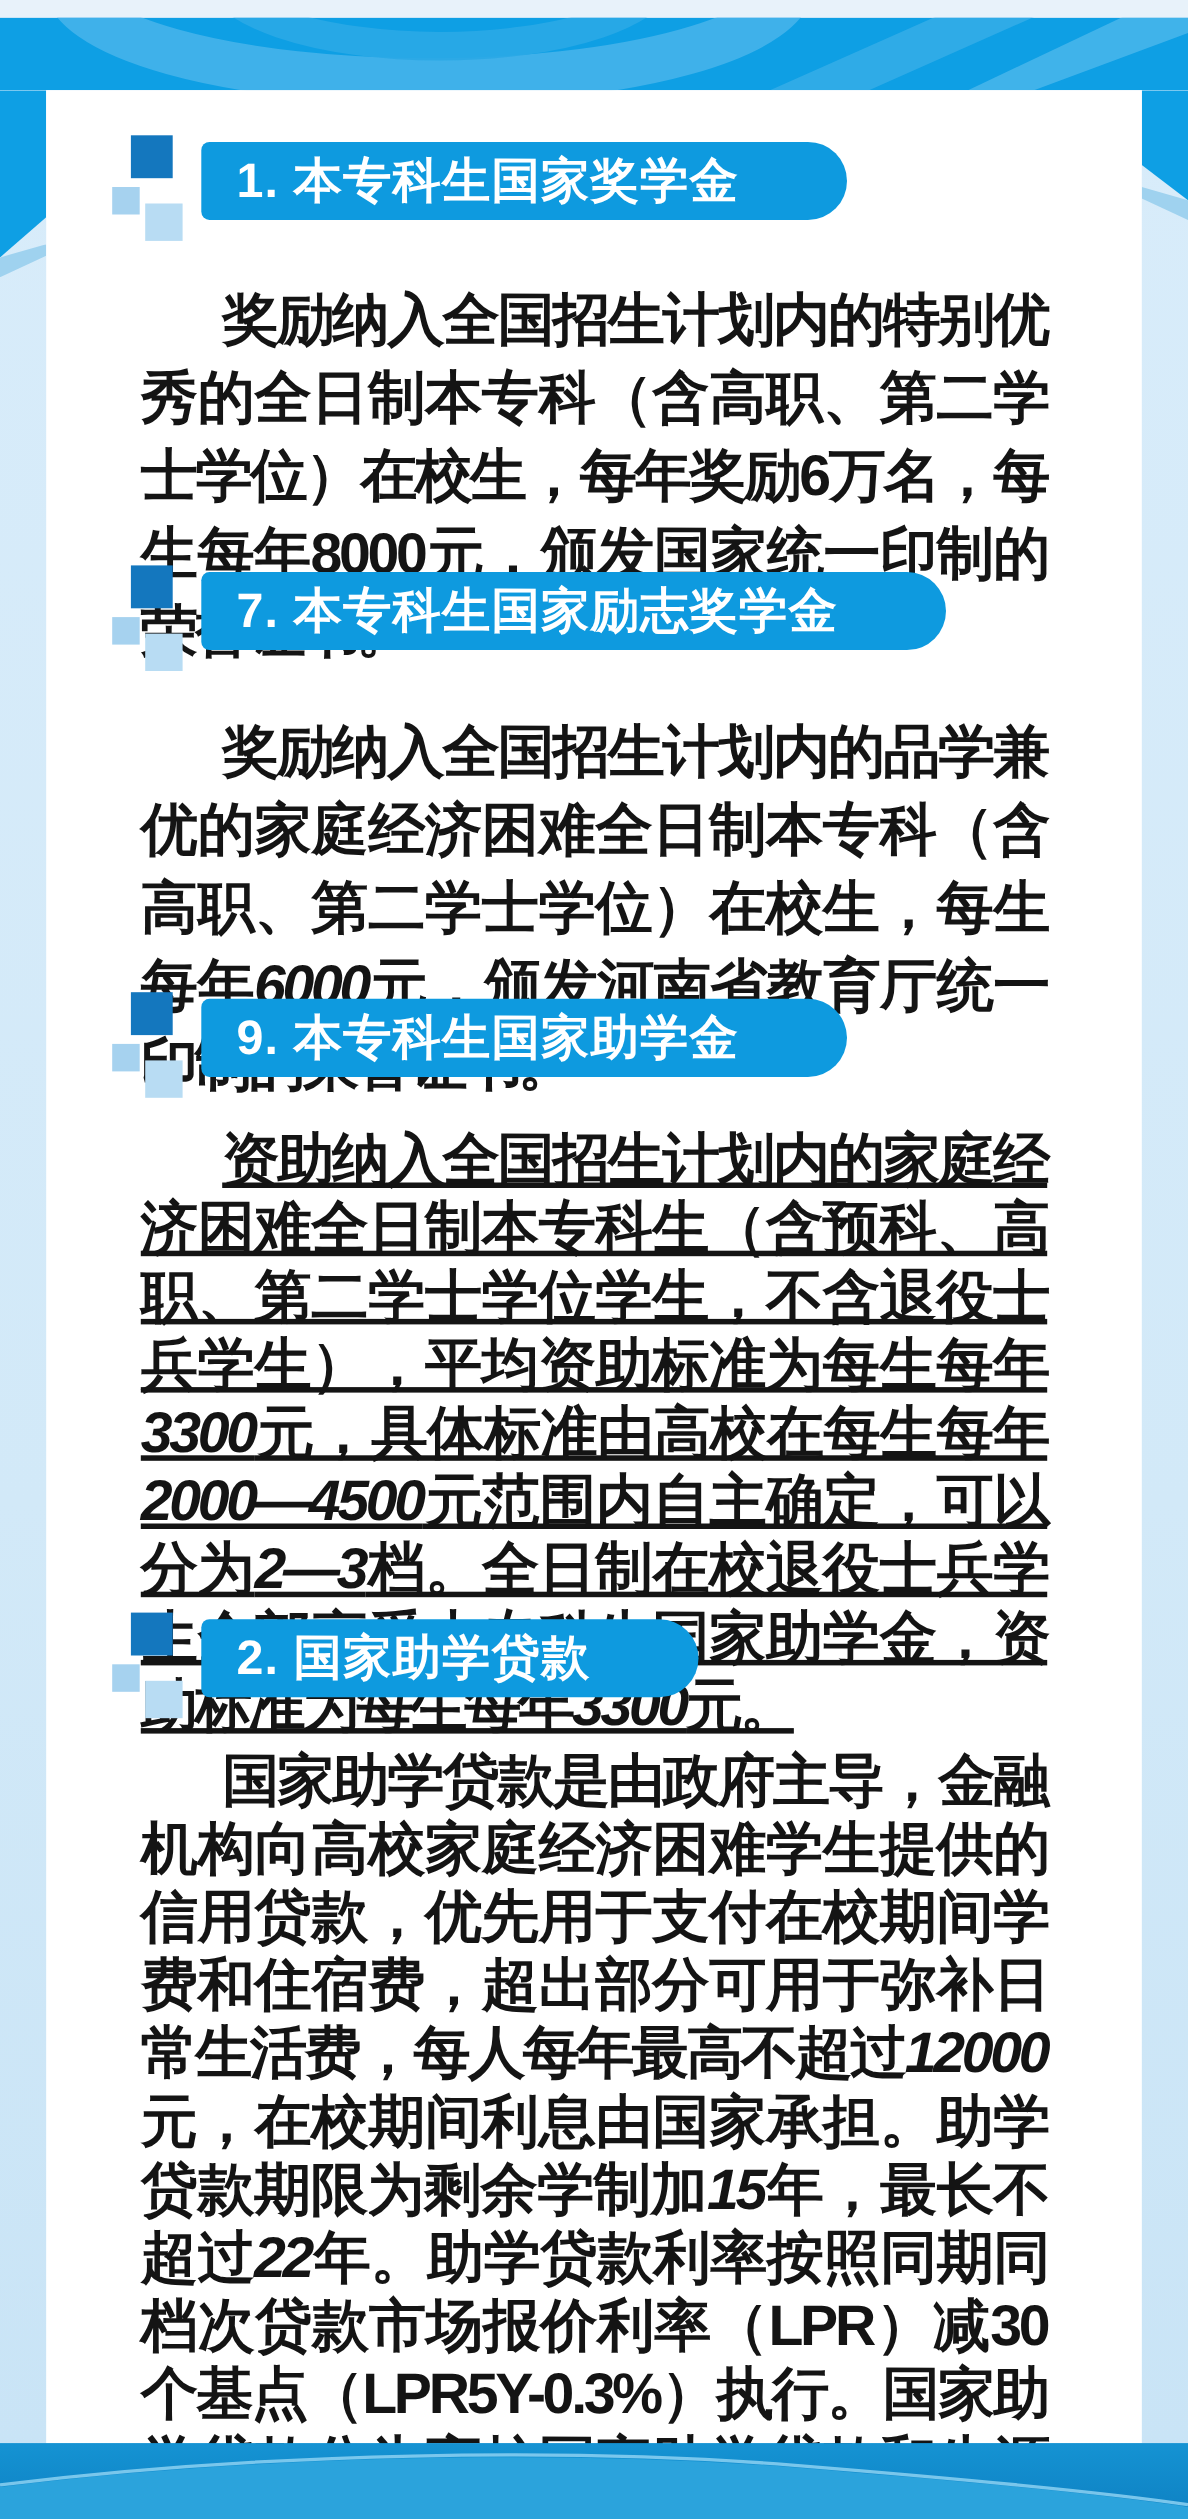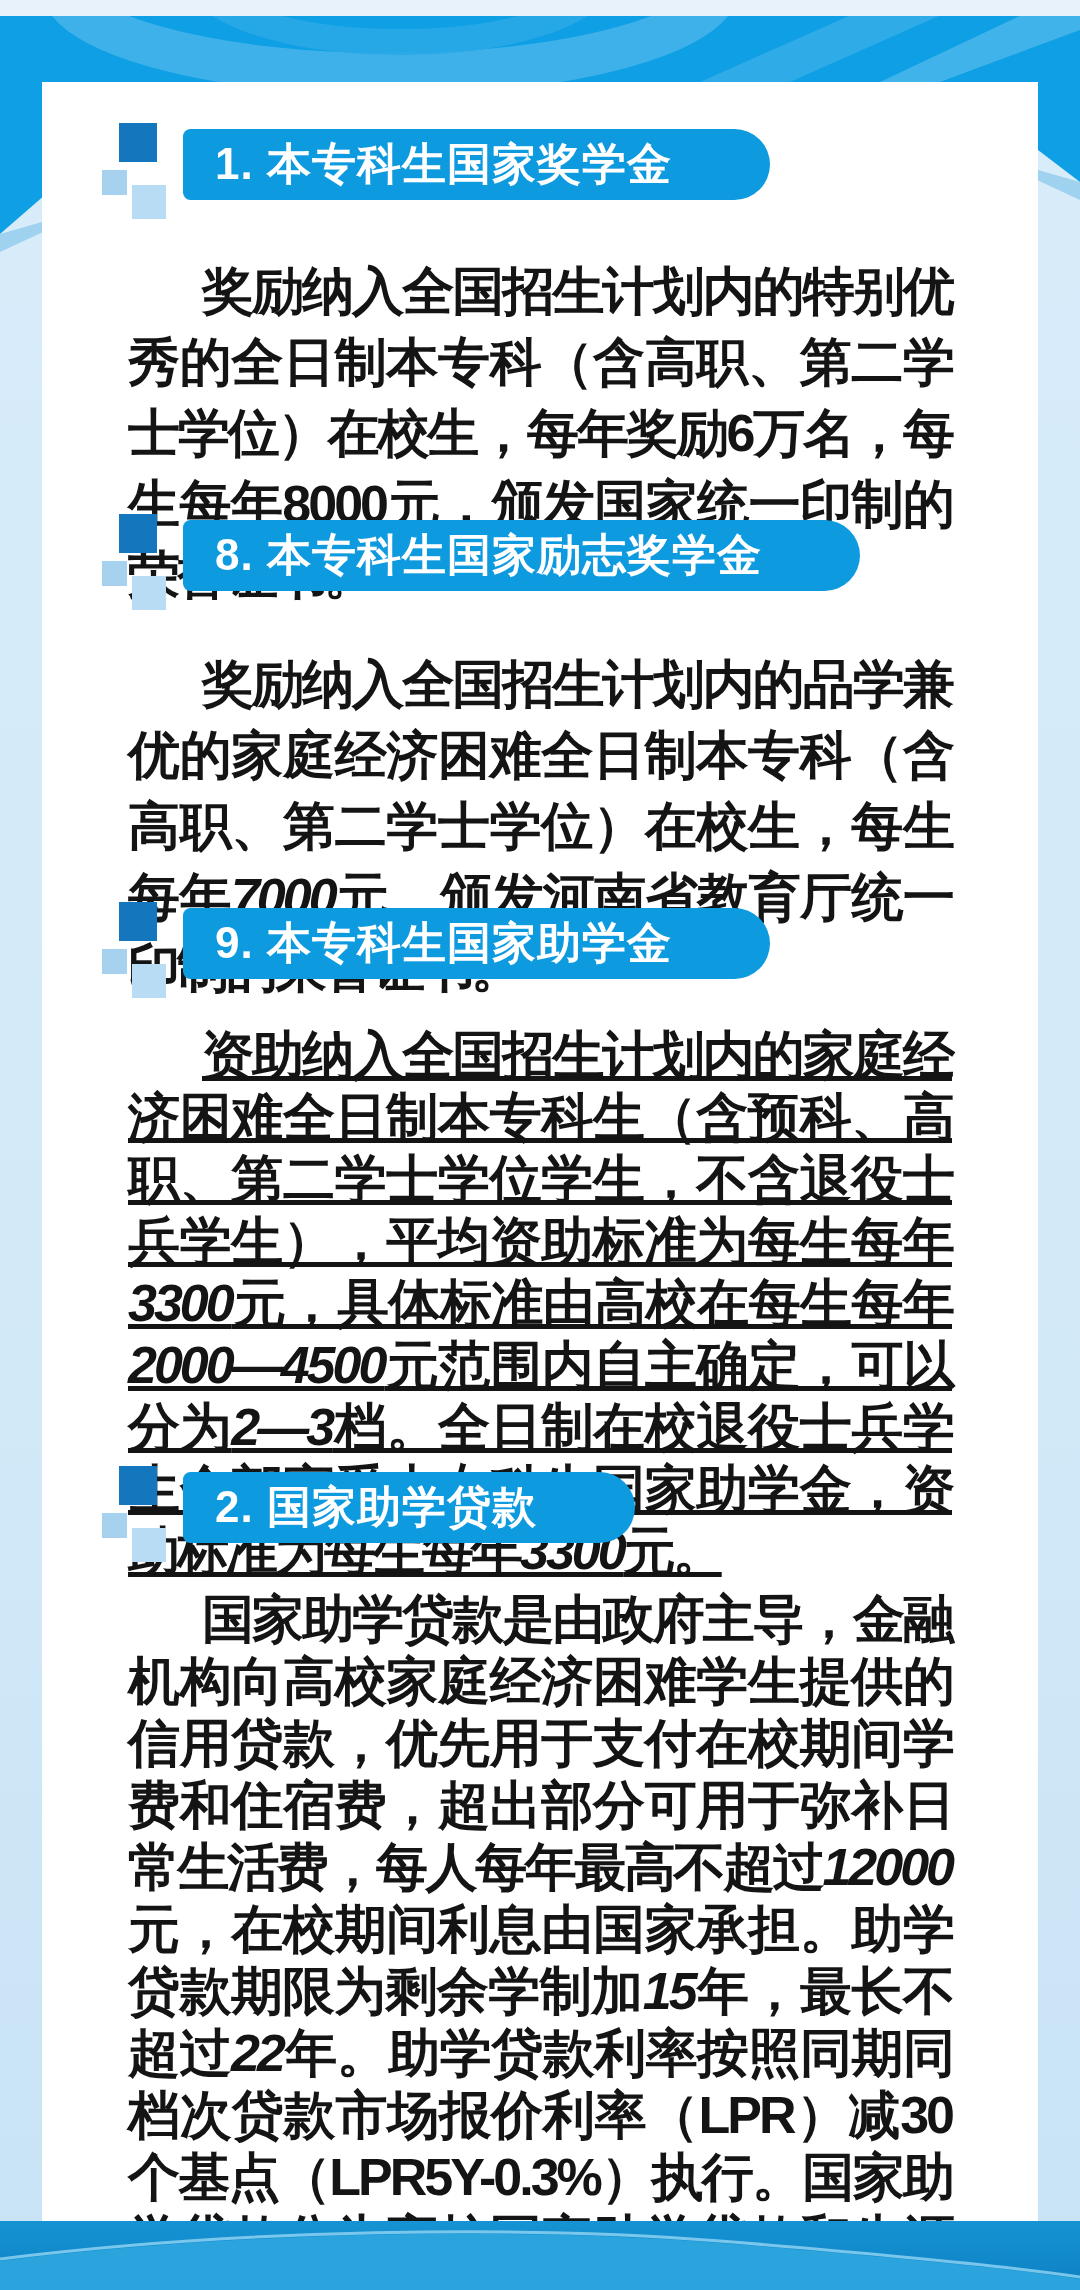--- a/index.html
+++ b/index.html
@@ -138,23 +138,23 @@
     <div class="pill">
       <span class="pill-label">1. 本专科生国家奖学金</span>
     </div>
     <p class="para" style="top: 133px;"><span>奖励纳入全国招生计划内的特别优秀的全日制本专科（含高职、第二学士学位）在校生，每年奖励6万名，每生每年8000元，颁发国家统一印制的荣誉证书。</span></p>
   </div>
       <div class="section" style="top: 498px;">
     <div class="sq sq-dark"></div>
     <div class="sq sq-small"></div>
     <div class="sq sq-large"></div>
     <div class="pill">
-      <span class="pill-label">8. 本专科生国家励志奖学金</span>
+      <span class="pill-label">7. 本专科生国家励志奖学金</span>
     </div>
-    <p class="para" style="top: 135px;"><span>奖励纳入全国招生计划内的品学兼优的家庭经济困难全日制本专科（含高职、第二学士学位）在校生，每生每年</span><span class="num-i">7000</span><span>元，颁发河南省教育厅统一印制的荣誉证书。</span></p>
+    <p class="para" style="top: 135px;"><span>奖励纳入全国招生计划内的品学兼优的家庭经济困难全日制本专科（含高职、第二学士学位）在校生，每生每年</span><span class="num-i">6000</span><span>元，颁发河南省教育厅统一印制的荣誉证书。</span></p>
   </div>
       <div class="section tight" style="top: 886px;">
     <div class="sq sq-dark"></div>
     <div class="sq sq-small"></div>
     <div class="sq sq-large"></div>
     <div class="pill">
       <span class="pill-label">9. 本专科生国家助学金</span>
     </div>
     <p class="para" style="top: 122px; text-decoration: underline;"><span>资助纳入全国招生计划内的家庭经济困难全日制本专科生（含预科、高职、第二学士学位学生，不含退役士兵学生），平均资助标准为每生每年</span><span class="num-i">3300</span><span>元，具体标准由高校在每生每年</span><span class="num-i">2000—4500</span><span>元范围内自主确定，可以分为</span><span class="num-i">2—3</span><span>档。全日制在校退役士兵学生全部享受本专科生国家助学金，资助标准为每生每年</span><span class="num-i">3300</span><span>元。</span></p>
   </div>

